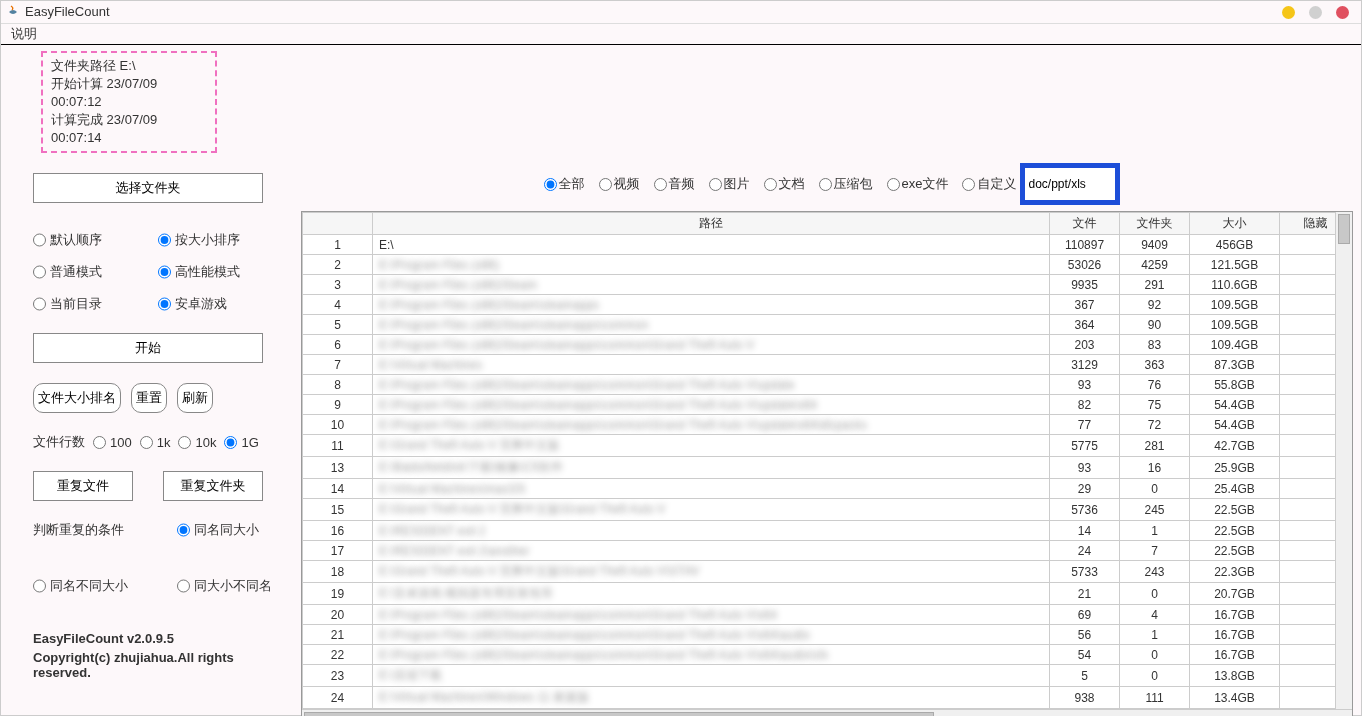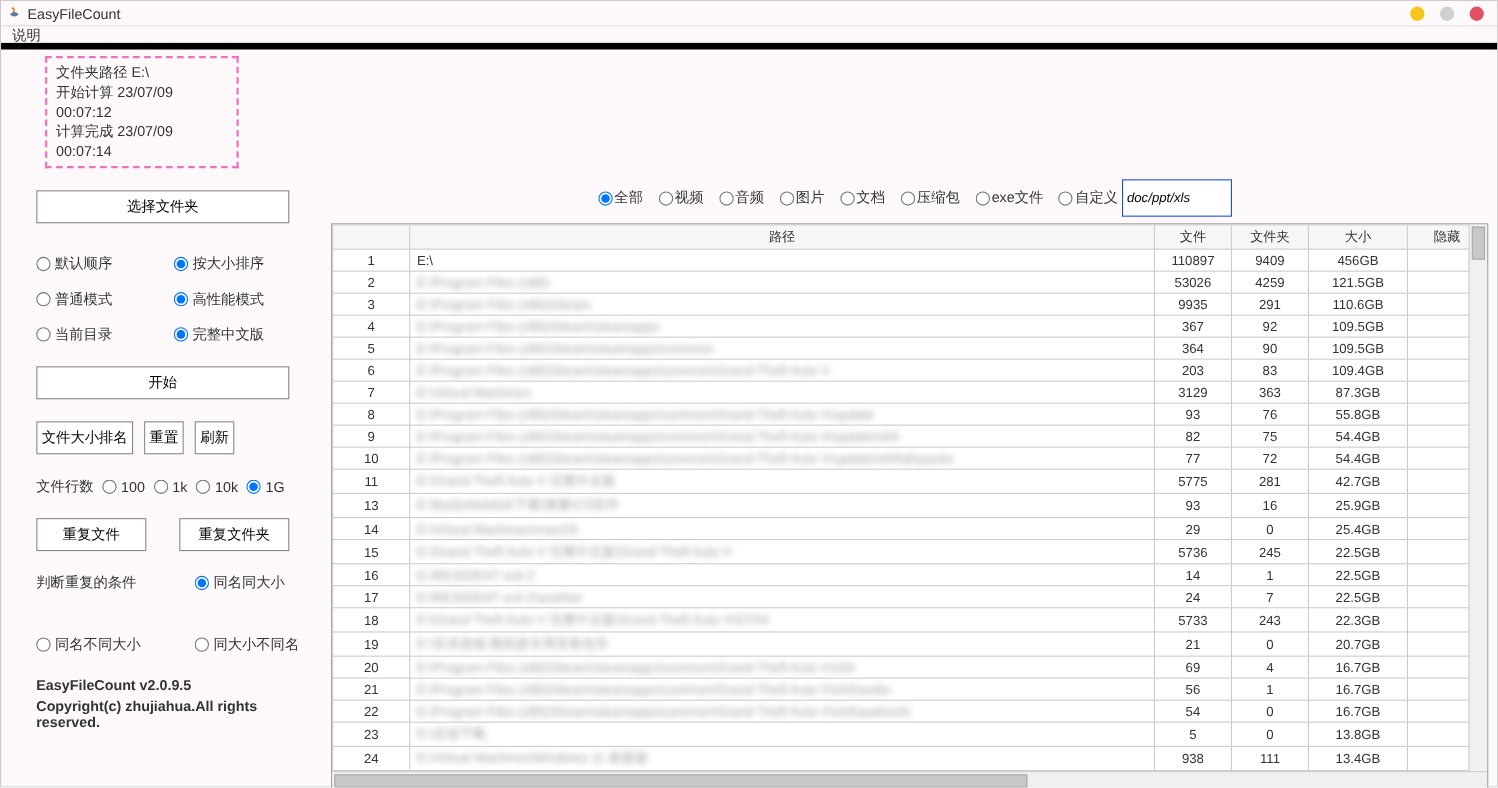--- a/index.html
+++ b/index.html
@@ -13,38 +13,38 @@
   width: 1362px;
   height: 716px;
   background: #fdf8fa;
   border: 1px solid #ccc;
   display: flex;
   flex-direction: column;
 }
 .titlebar {
   height: 22px;
   display: flex;
-  align-items: center;
+  align-items: flex-end;
   padding: 4px 4px;
   background: #fdf8fa;
 }
 .java-icon {
   width: 16px; height: 16px;
   margin-right: 4px;
   display: inline-flex; align-items: center; justify-content: center;
 }
 .title-text { flex: 1; font-size: 13px; }
 .win-btns { display: flex; gap: 14px; padding-right: 8px; }
 .win-btn {
   width: 13px; height: 13px; border-radius: 50%;
 }
 .menubar {
   height: 22px;
   border-top: 1px solid #ddd;
-  border-bottom: 6px solid #000000;
+  border-bottom: 1px solid #000000;
   display: flex; align-items: center; padding: 0 2px;
   background: #fdf8fa;
 }
 .menu-item { padding: 2px 8px; font-size: 13px; }
 .content {
   flex: 1; display: flex; flex-direction: column;
 }
 .status-box {
   margin: 6px 0 0 40px;
   border: 2px dashed #f070c0;
@@ -71,40 +71,39 @@
 .wide-btn { width: 230px; display: block; }
 .opts-grid {
   margin-top: 28px;
   display: grid;
   grid-template-columns: 1fr 1fr;
   row-gap: 14px;
 }
 .radio-row { display: flex; gap: 4px; font-size: 13px; }
 .radio-row input { margin: 0; }
 .btns-row { display: flex; gap: 10px; margin-top: 20px; }
-.btns-row .btn { padding: 5px 4px; }
+.btns-row .btn { padding: 5px 4px; border-radius: 10px; }
 .row-line-opts { margin-top: 20px; display: flex; align-items: center; gap: 4px; font-size: 13px; }
 .row-line-opts input { margin: 0 0 0 4px; }
 .dup-row { margin-top: 20px; display: flex; gap: 30px; }
 .dup-row .btn { width: 100px; }
 .cond-row { margin-top: 20px; display: grid; grid-template-columns: 1fr 1fr; font-size: 13px; gap: 38px; }
-.version { margin-top: 20px; font-size: 13px; font-weight: bold; }
+.version { margin-top: 36px; font-size: 13px; font-weight: bold; }
 .copyright { margin-top: 4px; font-size: 13px; font-weight: bold; }
 .right-pane {
   flex: 1; display: flex; flex-direction: column; padding: 0 8px 0 0;
 }
 .filter-bar {
   display: flex; justify-content: center; align-items: center;
   gap: 4px; padding: 10px 0 6px 0; font-size: 13px;
 }
 .filter-bar label { display: flex; align-items: center; gap: 2px; margin-left: 10px; }
 .filter-input {
-  border: 1px solid #1d4ed8; width: 100px; height: 22px; font-size: 12px; padding: 16px 3px;
+  border: 5px solid #1d4ed8; width: 100px; height: 22px; font-size: 12px; padding: 16px 3px;
   font-family: inherit;
-  font-style: italic;
 }
 .table-wrap {
   flex: 1; border: 1px solid #999; background: #fff;
   display: flex; flex-direction: column; overflow: hidden;
 }
 table { border-collapse: collapse; width: 100%; table-layout: fixed; }
 th, td {
   border: 1px solid #ccc;
   font-size: 12px;
   padding: 2px 4px;
@@ -188,21 +187,21 @@
           <label class="radio-row">
               <input type="radio" name="mode" checked="" style="">
               <span>高性能模式</span>
             </label>
           <label class="radio-row">
               <input type="radio" name="dir" style="">
               <span>当前目录</span>
             </label>
           <label class="radio-row">
               <input type="radio" name="dir" checked="" style="">
-              <span>完整中文版</span>
+              <span>安卓游戏</span>
             </label>
         </div>
 
         <button class="btn wide-btn" style="margin-top:20px">开始</button>
 
         <div class="btns-row">
           <button class="btn">文件大小排名</button>
           <button class="btn">重置</button>
           <button class="btn">刷新</button>
         </div>

